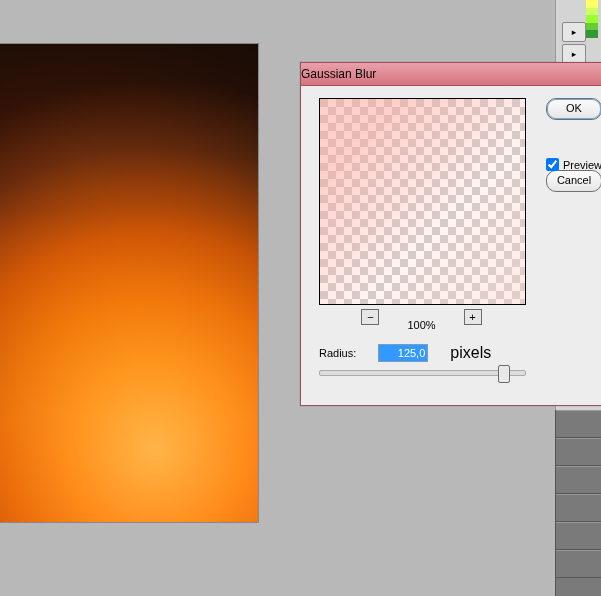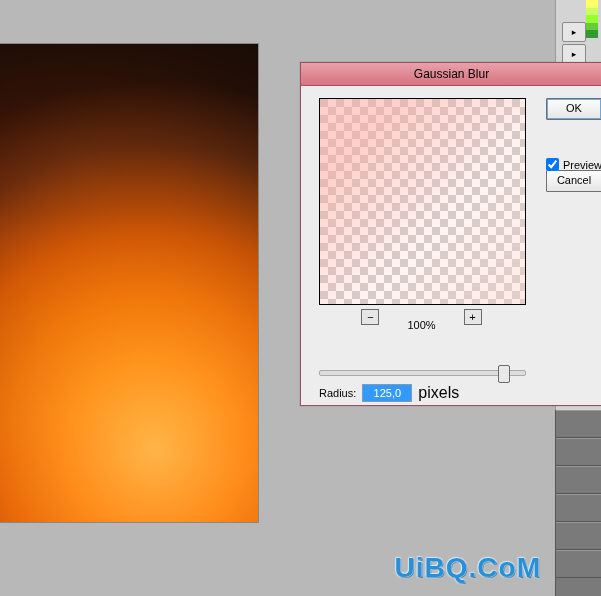--- a/index.html
+++ b/index.html
@@ -13,37 +13,37 @@
     box-shadow:0 0 0 1px #888;}
   
   .right-strip{position:absolute;right:0;top:0;width:45px;height:596px;background:#d4d4d4;border-left:1px solid #9a9a9a;}
   .swatch-stack{position:absolute;right:3px;top:0;width:12px;height:38px;display:flex;flex-direction:column;}
   .swatch-stack div{flex:1;}
   .mini-btn{position:absolute;width:22px;height:18px;background:#e6e6e6;border:1px solid #8a8a8a;border-radius:2px;display:flex;align-items:center;justify-content:center;font-size:9px;}
   .gray-col{position:absolute;right:0;top:410px;width:45px;height:186px;background:#7a7a7a;border-left:1px solid #555;}
   .gray-col .ridge{height:26px;border-bottom:1px solid #555;border-top:1px solid #9a9a9a;}
   
   .dialog{position:absolute;left:300px;top:62px;width:301px;height:342px;background:#ededed;border:1px solid #9c4f59;box-shadow:0 0 0 1px rgba(0,0,0,.05);}
-  .dialog-title{height:22px;background:linear-gradient(#e7a1ab,#d8737f);border-bottom:1px solid #a05562;color:#000;text-align:center;line-height:22px;font-size:12px;}
+  .dialog-title{height:22px;background:linear-gradient(#e7a1ab,#d8737f);border-bottom:1px solid #a05562;color:#000;text-align:left;line-height:22px;font-size:12px;}
   .dialog-body{position:relative;padding:14px 14px 10px 14px;}
   .preview-box{position:absolute;left:18px;top:12px;width:205px;height:205px;border:1px solid #000;background:
     linear-gradient(135deg, rgba(255,170,160,.55) 20%, rgba(255,200,190,.2) 60%, rgba(255,210,200,.45) 100%),
     repeating-conic-gradient(#fff 0 25%, #ccc 0 50%);
     background-size:100% 100%, 16px 16px;}
   .zoom-row{position:absolute;left:18px;top:222px;width:205px;height:18px;display:flex;align-items:center;justify-content:center;gap:28px;}
   .zoom-btn{width:16px;height:14px;border:1px solid #6b6b6b;background:#e6e6e6;display:flex;align-items:center;justify-content:center;font-size:11px;line-height:1;}
   .zoom-label{font-size:11px;margin-top:16px;}
-  .radius-row{position:absolute;left:18px;top:258px;display:flex;align-items:center;gap:6px;margin-top:40px;}
+  .radius-row{position:absolute;left:18px;top:258px;display:flex;align-items:center;gap:22px;}
   .radius-row label{font-size:11px;}
-  .radius-input{width:44px;height:16px;border:1px solid #7a9db8;background:#fff;color:#000;font-size:11px;text-align:center;padding:0 2px;}
+  .radius-input{width:44px;height:16px;border:1px solid #7a9db8;background:#fff;color:#000;font-size:11px;text-align:right;padding:0 2px;}
   .radius-input.sel{background:#3399ff;color:#fff;}
   .unit{font-size:16px;}
   .slider-track{position:absolute;left:18px;top:284px;width:205px;height:4px;background:#ddd;border:1px solid #aaa;border-radius:2px;}
   .slider-thumb{position:absolute;top:-6px;width:10px;height:16px;background:#e8e8e8;border:1px solid #6b6b6b;border-radius:2px;left:178px;}
-  .btn{position:absolute;right:0;width:54px;height:20px;background:linear-gradient(#fdfdfd,#e5e5e5);border:1px solid #707070;border-radius:1px;font-size:11px;text-align:center;line-height:18px;}
+  .btn{position:absolute;right:0;width:54px;height:20px;background:linear-gradient(#fdfdfd,#e5e5e5);border:1px solid #707070;border-radius:10px;font-size:11px;text-align:center;line-height:18px;}
   .btn.ok{top:12px;box-shadow:0 0 0 1px #6fa8dc inset;}
   .btn.cancel{top:40px;margin-top:44px;}
   .preview-check{position:absolute;right:0;top:72px;display:flex;align-items:center;gap:4px;padding-left:15px;}
   .preview-check input{margin:0;}
   
   .watermark{position:absolute;right:60px;bottom:12px;font-family:Arial,sans-serif;font-weight:bold;font-size:28px;letter-spacing:1px;color:#2b8fd6;text-shadow:0 0 2px #fff,0 0 2px #fff,1px 1px 0 #0b5a96, -1px -1px 0 #9fd7ff;}
 </style>
 </head>
 <body>
 
@@ -96,15 +96,14 @@
       <div class="btn ok">OK</div>
       <div class="btn cancel">Cancel</div>
       <label class="preview-check">
         <input type="checkbox" checked="" style="">
         <span>Preview</span>
       </label>
 
     </div>
   </div>
 
-  <div class="watermark">UiBQ.CoM</div>
 
 </div>
 
 </body></html>

